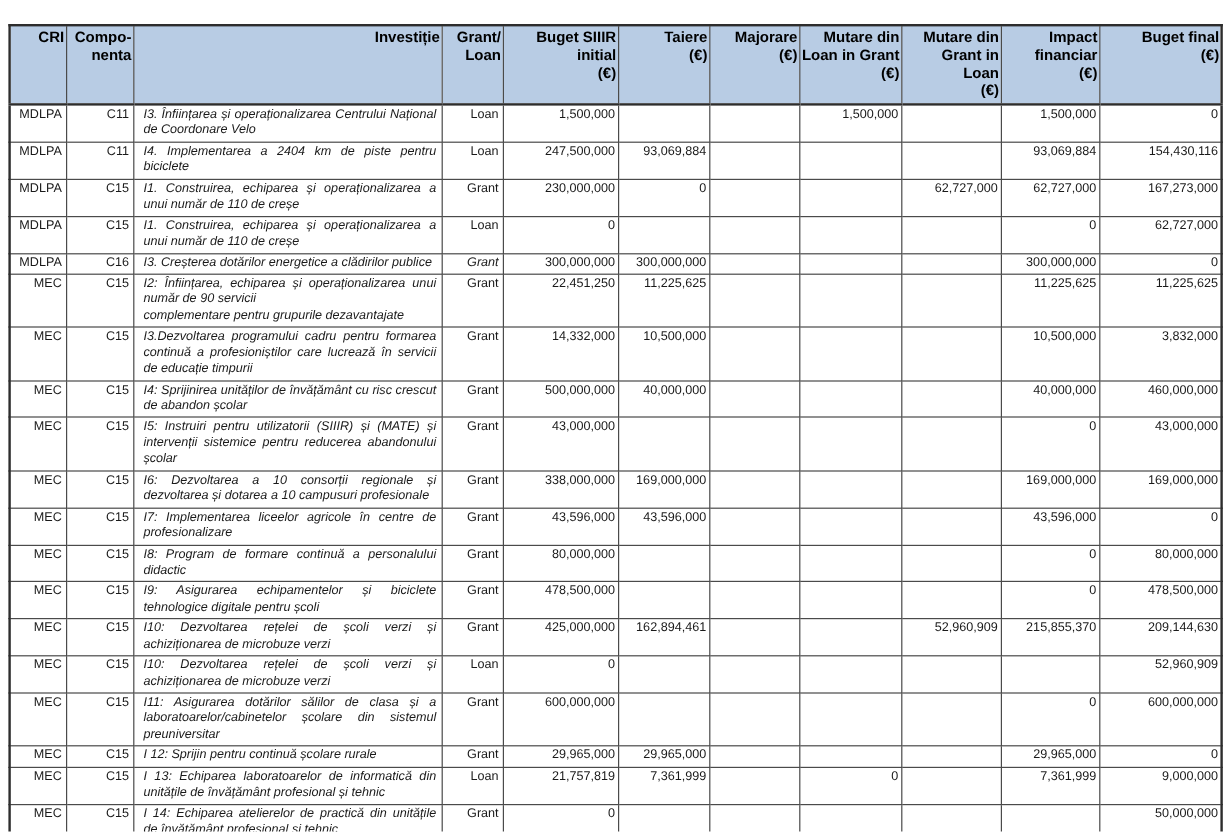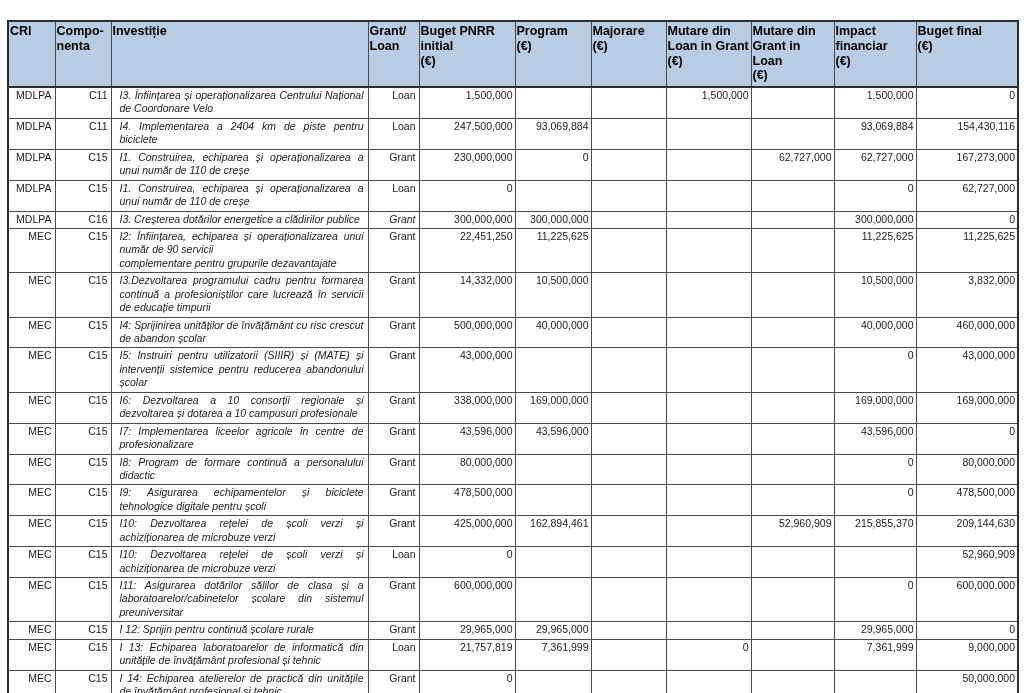--- a/index.html
+++ b/index.html
@@ -19,21 +19,21 @@
     border: 1px solid #4a4a4a;
     vertical-align: top;
     overflow: hidden;
     word-wrap: break-word;
   }
   thead th {
     background: var(--header-bg, #b8cce4);
     font-weight: bold;
     font-size: 12.5px;
     line-height: 1.18;
-    text-align: left;
+    text-align: right;
     white-space: pre-line;
     padding: 2px 1px 3px 1px;
     border-bottom: 2px solid #2d2d2d;
     color: #000;
   }
   td {
     font-size: 10.5px;
     line-height: 1.28;
     padding: 1px 3px 2px 3px;
     color: #1a1a1a;
@@ -67,24 +67,24 @@
         <col style="width:102px">
     </colgroup>
     <thead>
       <tr>
         <th>CRI</th>
         <th>Compo-
 nenta</th>
         <th>Investiție</th>
         <th>Grant/
 Loan</th>
-        <th>Buget PNRR
+        <th>Buget SIIIR
 initial
 (€)</th>
-        <th>Program
+        <th>Taiere
 (€)</th>
         <th>Majorare
 (€)</th>
         <th>Mutare din
 Loan in Grant
 (€)</th>
         <th>Mutare din
 Grant in Loan
 (€)</th>
         <th>Impact

